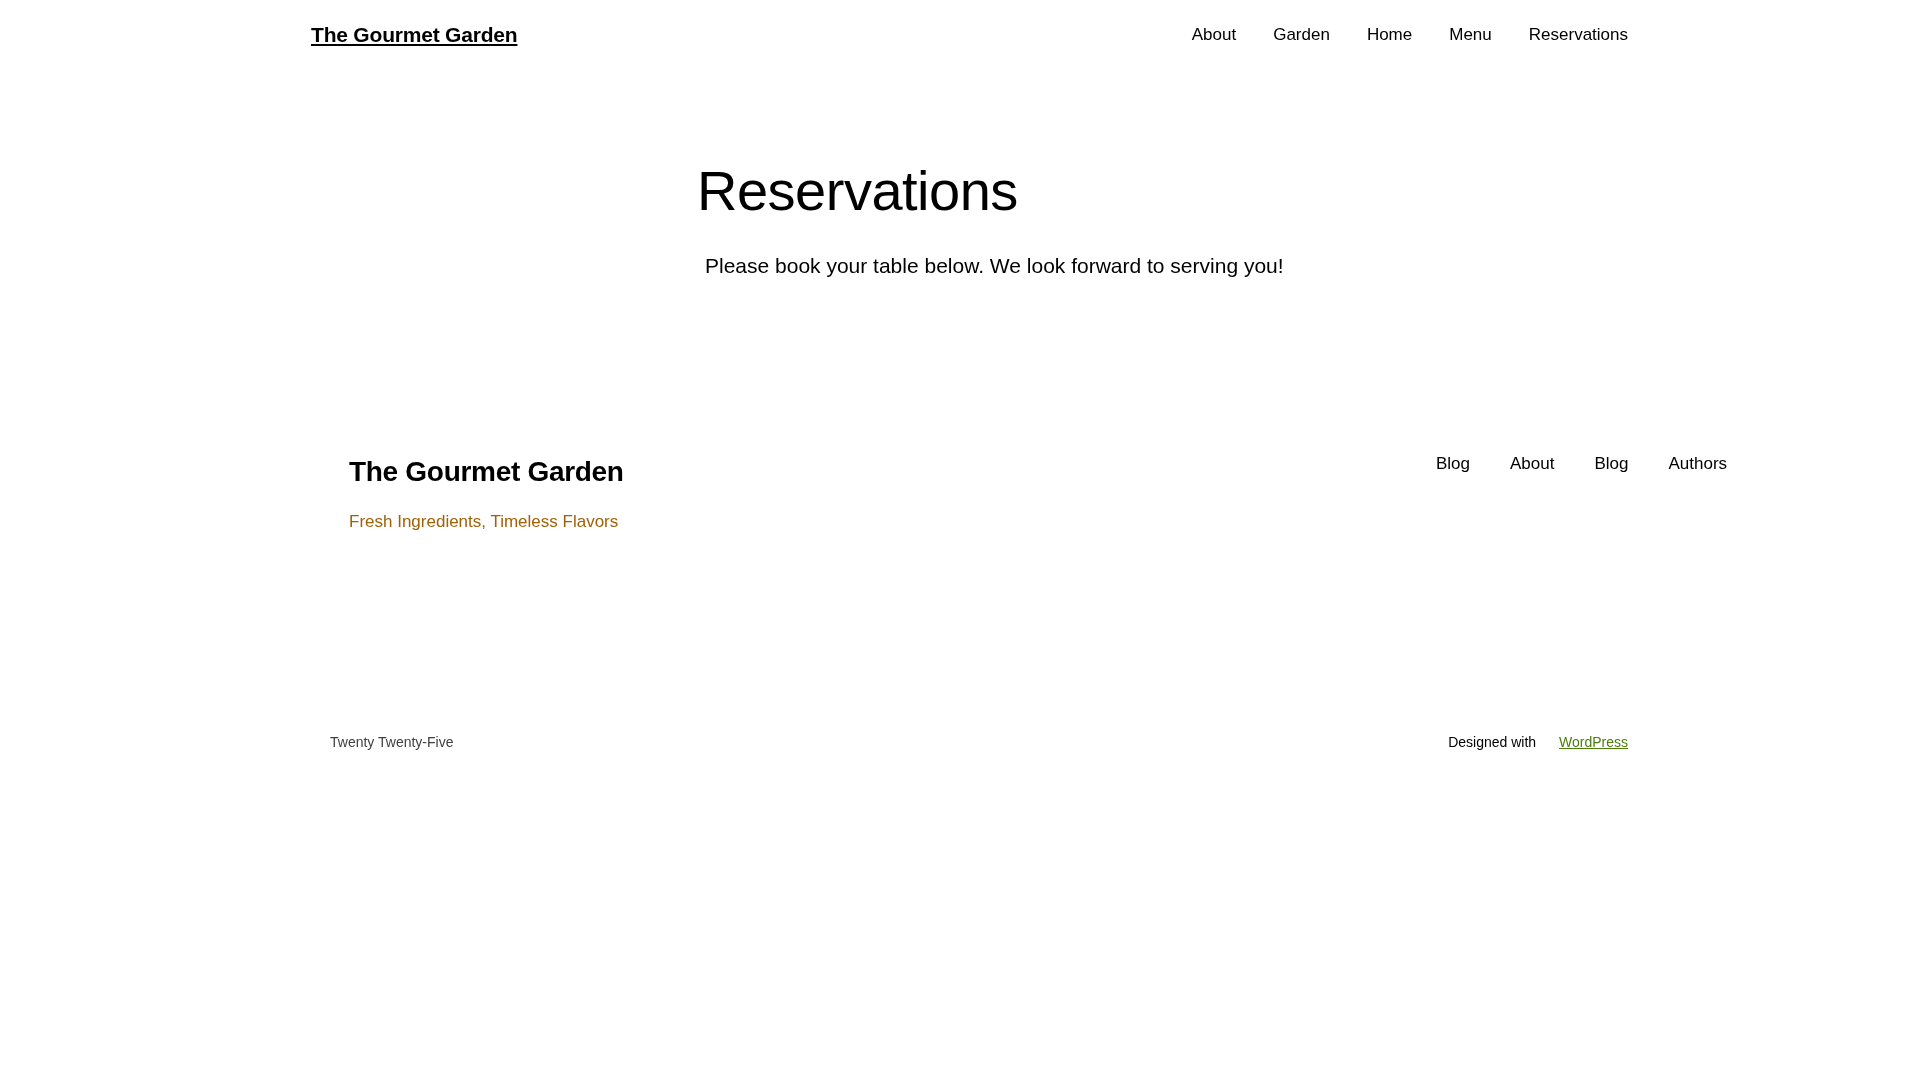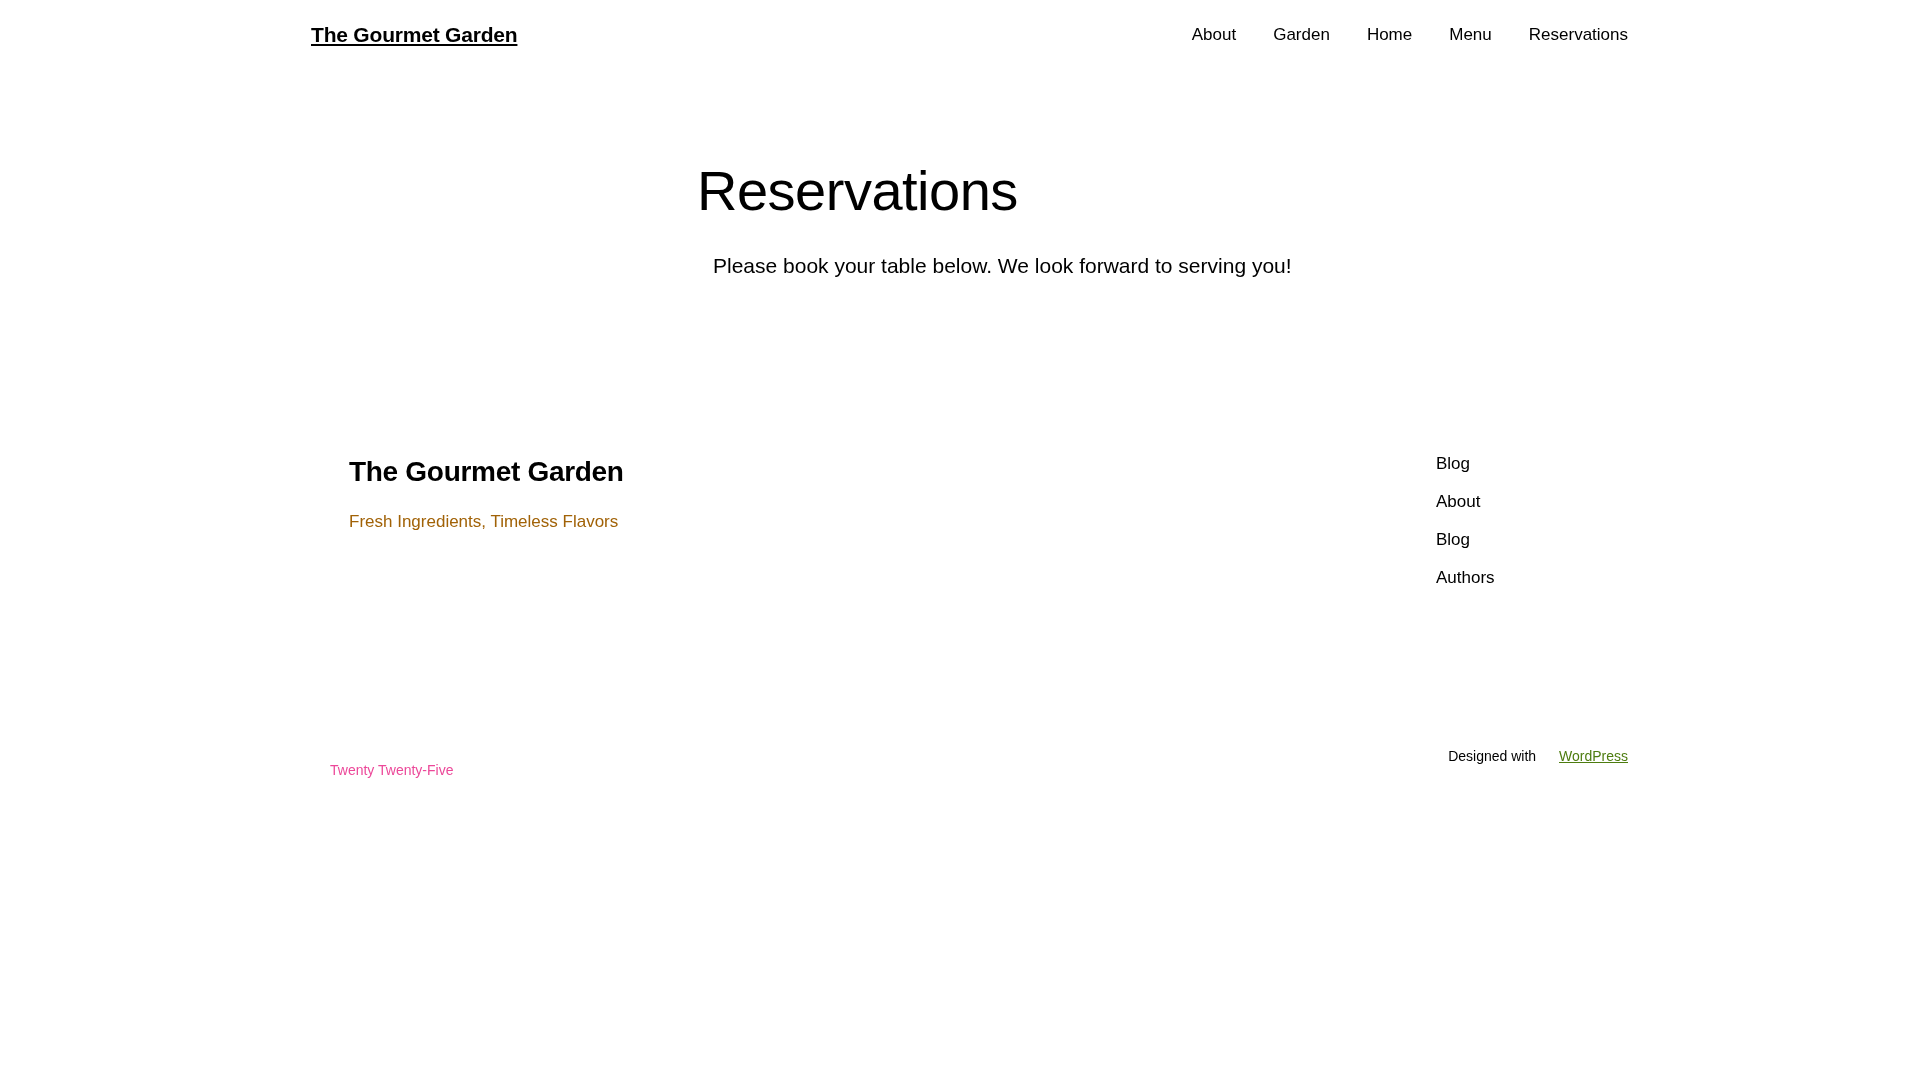--- a/index.html
+++ b/index.html
@@ -67,21 +67,21 @@
     font-size: 56px;
     font-weight: normal;
     line-height: 1.1;
     margin: 0;
     letter-spacing: -0.5px;
     color: #000;
   }
   .page-intro {
     font-size: 21px;
     line-height: 1.5;
-    margin: 28px 0 0 16px;
+    margin: 28px 0 0 8px;
     color: #000;
   }
 
   
   .site-footer {
     position: absolute;
     top: 455px;
     left: 0;
     width: 1920px;
     padding: 0 292px;
@@ -109,44 +109,43 @@
     color: #a16207;
   }
   .footer-columns {
     display: flex;
     gap: 0;
     margin-right: 30px;
   }
   .footer-col {
     width: 200px;
     display: flex;
-    flex-direction: column;
+    flex-direction: row;
     gap: 21px;
   }
   .footer-link {
     font-size: 17px;
     color: #000;
     text-decoration: none;
     line-height: 1;
   }
 
   .footer-bottom {
     position: absolute;
     top: 280px;
     left: 292px;
     width: 1336px;
     display: flex;
     align-items: center;
     justify-content: space-between;
   }
   .footer-theme {
     font-size: 14px;
-    color: #ec4899;
-    line-height: 1;
-    margin-top: 28px;
+    color: #404040;
+    line-height: 1;
   }
   .footer-credit {
     font-size: 14px;
     color: #000;
     line-height: 1;
   }
   .footer-credit a {
     color: #4d7c0f;
     text-decoration: underline;
   }

